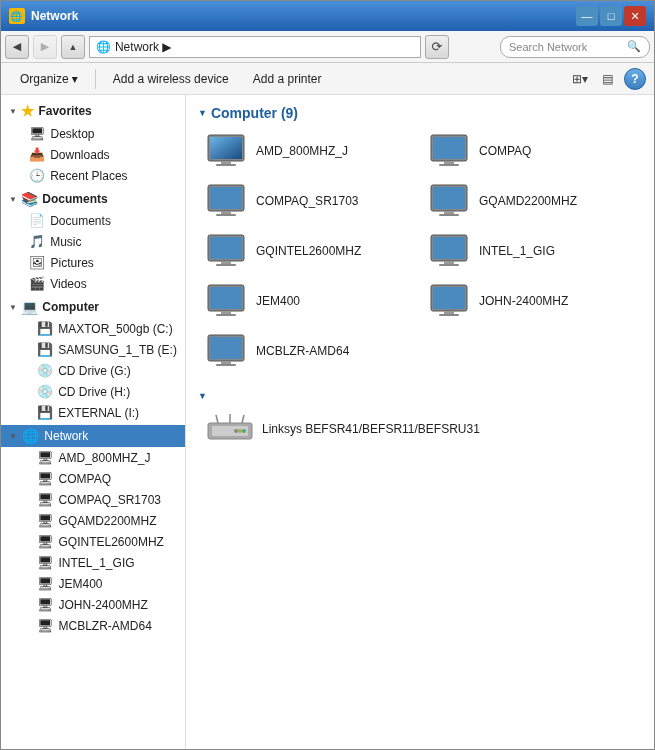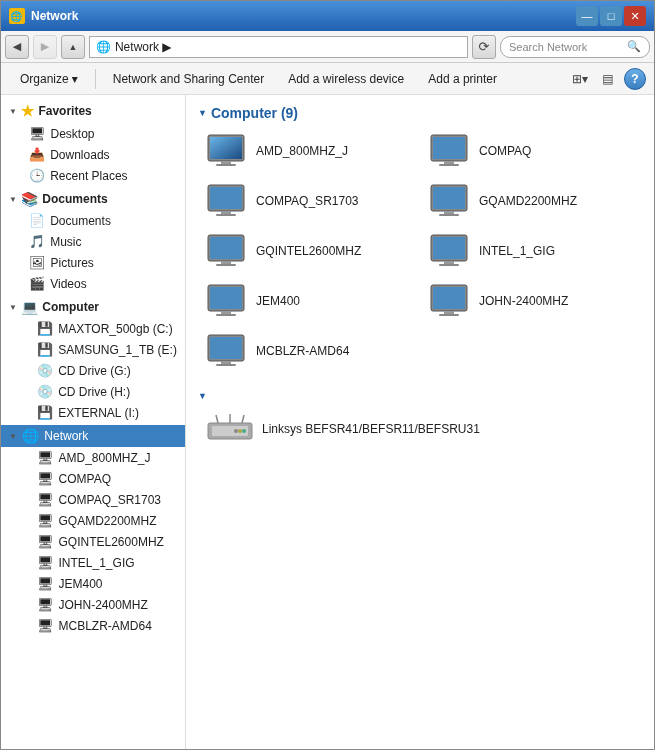--- a/index.html
+++ b/index.html
@@ -101,20 +101,21 @@
       height: 22px;
       border: 1px solid #aaa;
       border-radius: 10px;
       padding: 0 8px;
       font-size: 11px;
       color: #888;
       background: white;
       display: flex;
       align-items: center;
       justify-content: space-between;
+      margin-left: 47px;
     }
     .search-box span { font-size: 11px; color: #888; }
 
     
     .toolbar {
       background: #f5f5f5;
       border-bottom: 1px solid #ddd;
       height: 32px;
       display: flex;
       align-items: center;
@@ -333,21 +334,20 @@
       <span>🔍</span>
     </div>
   </div>
 
   <div class="toolbar">
     <button class="toolbar-btn">
       <span>Organize</span>
       <span>▾</span>
     </button>
     <div class="toolbar-sep"></div>
-    <button class="toolbar-btn">Network and Sharing Center</button>
     <button class="toolbar-btn">Add a wireless device</button>
     <button class="toolbar-btn">Add a printer</button>
     <div class="toolbar-right">
       <button class="view-btn">⊞▾</button>
       <button class="view-btn">▤</button>
       <button class="help-btn">?</button>
     </div>
   </div>
 
   <div class="main-area">

